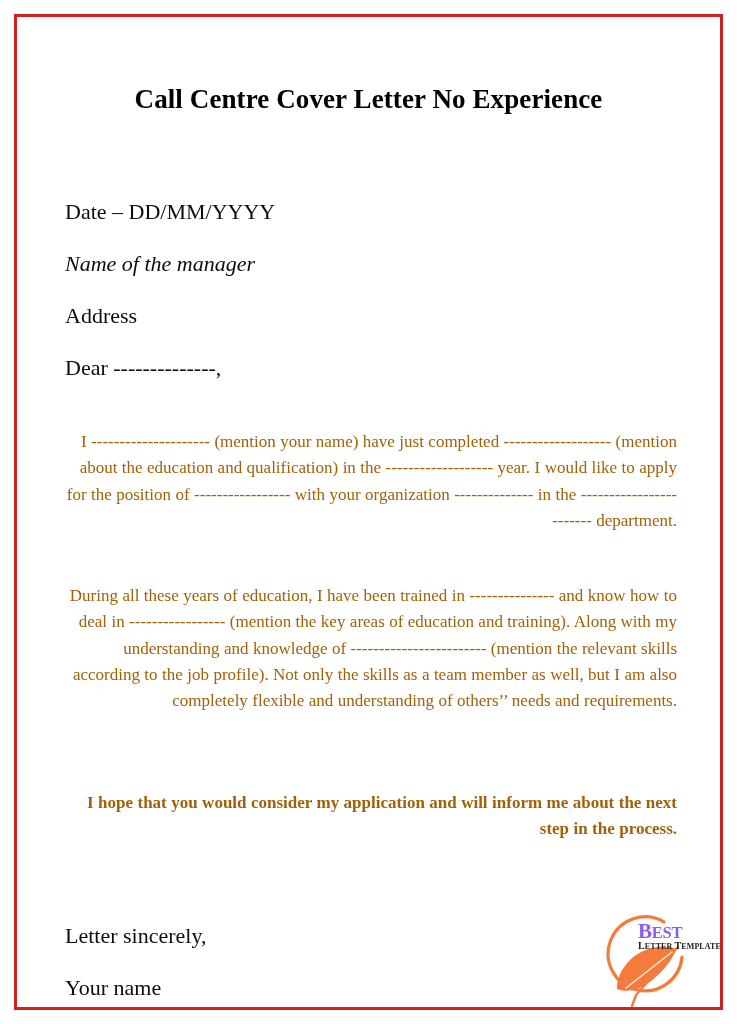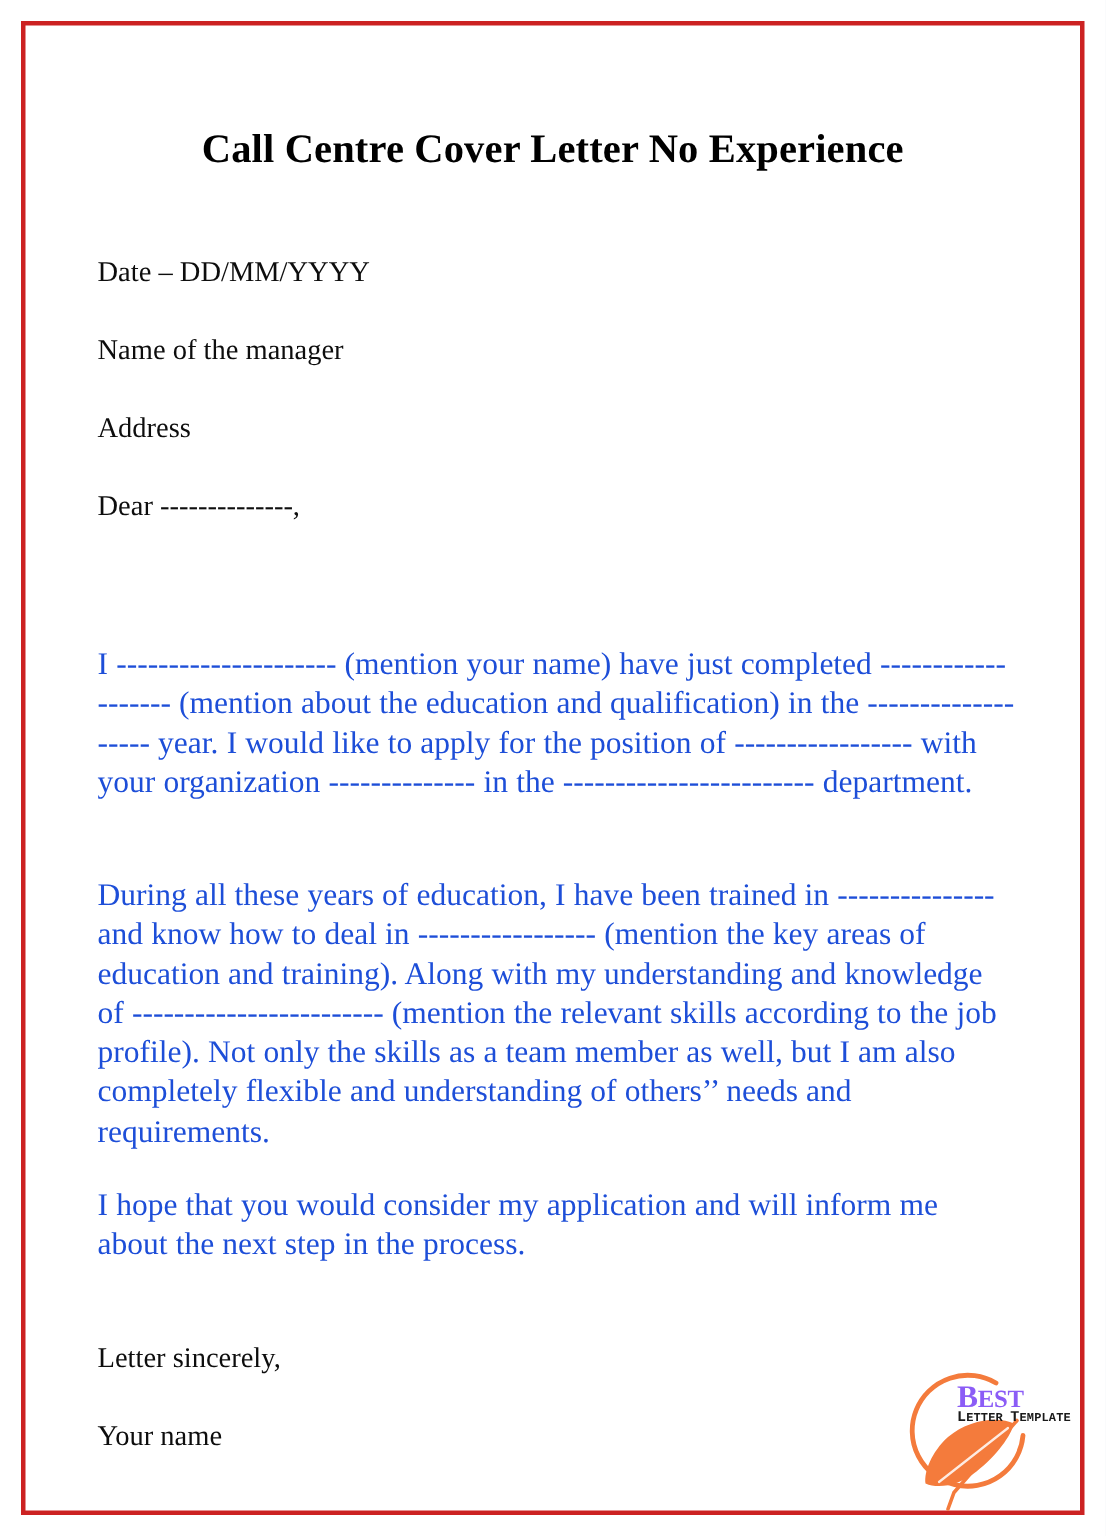--- a/index.html
+++ b/index.html
@@ -46,33 +46,34 @@
     text-align: center;
     font-size: 27px;
     font-weight: bold;
     color: #000000;
     letter-spacing: 0.1px;
     line-height: 1.1;
   }
   .line {
     position: absolute;
     left: 65px;
-    font-size: 19px;
+    font-size: 22px;
     color: #0d0d0d;
     line-height: 1.0;
     white-space: nowrap;
+    margin-top: 29px;
   }
   .para {
     position: absolute;
     left: 65px;
     width: 612px;
-    font-size: 21px;
-    color: #1d4ed8;
+    font-size: 17px;
+    color: #a16207;
     line-height: 26.3px;
-    text-align: left;
+    text-align: right;
     word-spacing: 0.2px;
   }
   
   #logo {
     position: absolute;
     left: 596px;
     top: 898px;
     width: 110px;
     height: 100px;
   }
@@ -90,21 +91,21 @@
     letter-spacing: -0.2px;
     line-height: 1;
   }
   .logo-text-best .cap {
     font-size: 21px;
   }
   .logo-text-sub {
     position: absolute;
     left: 42px;
     top: 28px;
-    font-family: Liberation Mono, monospace;
+    font-family: Liberation Serif, serif;
     font-weight: bold;
     font-size: 8px;
     color: #1a1a1a;
     letter-spacing: 0.1px;
     line-height: 1;
     white-space: nowrap;
   }
   .logo-text-sub .cap {
     font-size: 10px;
   }
@@ -115,32 +116,32 @@
 <div id="page">
 
   <div id="border-frame"></div>
 
   <div id="content">
 
     <div class="doc-title">Call Centre Cover Letter No Experience</div>
 
     <div class="line" style="top:157px;">Date – DD/MM/YYYY</div>
 
-    <div class="line" style="top:209px;">Name of the manager</div>
+    <div class="line" style="top:209px;font-style:italic;">Name of the manager</div>
 
     <div class="line" style="top:261px;">Address</div>
 
     <div class="line" style="top:313px;">Dear --------------,</div>
 
 
     <div class="para" style="top:414px;">I --------------------- (mention your name) have just completed ------------------- (mention about the education and qualification) in the ------------------- year. I would like to apply for the position of ----------------- with your organization -------------- in the ------------------------ department.</div>
 
     <div class="para" style="top:568px;">During all these years of education, I have been trained in --------------- and know how to deal in ----------------- (mention the key areas of education and training). Along with my understanding and knowledge of ------------------------ (mention the relevant skills according to the job profile). Not only the skills as a team member as well, but I am also completely flexible and understanding of others’’ needs and requirements.</div>
 
-    <div class="para" style="top:775px;">I hope that you would consider my application and will inform me about the next step in the process.</div>
+    <div class="para" style="top:775px;font-weight:bold;">I hope that you would consider my application and will inform me about the next step in the process.</div>
 
     <div class="line" style="top:881px;">Letter sincerely,</div>
 
     <div class="line" style="top:933px;">Your name</div>
 
     <div id="logo">
       <svg width="110" height="100" viewBox="0 0 110 100">
 
         <path d="M 68 9 A 37 37 0 1 0 86 44" fill="none" stroke="#f47b3c" stroke-width="3.2" stroke-linecap="round"></path>
 

